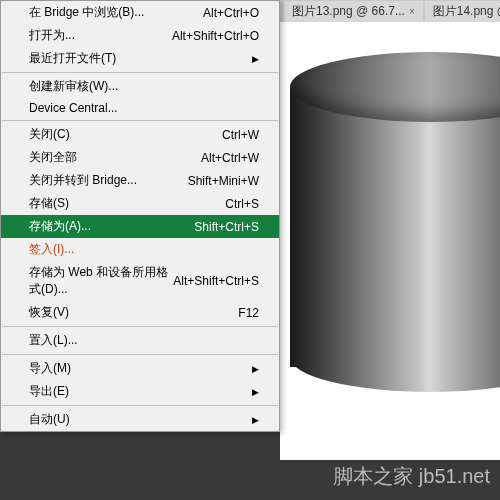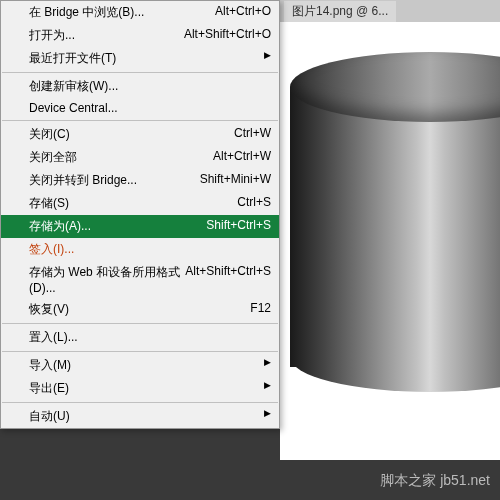--- a/index.html
+++ b/index.html
@@ -6,31 +6,35 @@
 body{width:500px;height:500px;background:#393939;overflow:hidden;position:relative}
 .tabs{position:absolute;top:0;left:280px;right:0;height:22px;background:#c8c8c8;display:flex;align-items:center;gap:2px;padding-left:4px}
 .tab{background:#d8d8d8;padding:2px 8px;font-size:11px;color:#333;white-space:nowrap;display:flex;align-items:center;gap:4px}
 .tab .x{color:#666;font-size:10px}
 .canvas-area{position:absolute;top:22px;left:280px;right:0;bottom:40px;background:#fff;overflow:hidden}
 .cylinder{position:absolute;top:30px;left:10px;width:280px;height:340px}
 .cyl-top{position:absolute;top:0;left:0;width:280px;height:70px;border-radius:50%;background:linear-gradient(90deg,#2a2a2a 0%,#555 15%,#888 35%,#aaa 50%,#888 65%,#555 85%,#2a2a2a 100%);box-shadow:inset 0 -8px 15px rgba(0,0,0,0.4)}
 .cyl-body{position:absolute;top:35px;left:0;width:280px;height:280px;background:linear-gradient(90deg,#1a1a1a 0%,#444 12%,#888 30%,#c0c0c0 45%,#d8d8d8 50%,#c0c0c0 55%,#888 70%,#444 88%,#1a1a1a 100%)}
 .cyl-bot{position:absolute;bottom:0;left:0;width:280px;height:70px;border-radius:50%;background:linear-gradient(90deg,#1a1a1a 0%,#444 12%,#888 30%,#c0c0c0 45%,#d8d8d8 50%,#c0c0c0 55%,#888 70%,#444 88%,#1a1a1a 100%)}
 .menu{position:absolute;top:0;left:0;width:280px;background:#f0f0f0;border:1px solid #999;box-shadow:2px 2px 6px rgba(0,0,0,0.3);z-index:10}
-.mi{display:flex;justify-content:space-between;align-items:flex-start;padding:3px 8px 3px 28px;color:#000;cursor:default;position:relative}
+.mi{display:flex;justify-content:space-between;align-items:center;padding:3px 20px 3px 28px;color:#000;cursor:default;position:relative}
 .mi.sel{background:#15803d;color:#fff}
 .mi.dis{color:#c2410c}
 .mi .arrow{font-size:9px}
 .sep{height:1px;background:#c0c0c0;margin:2px 1px}
-.watermark{position:absolute;bottom:10px;right:10px;color:#bbb;font-size:14px;font-family:Arial}
+.watermark{position:absolute;bottom:10px;right:10px;color:#bbb;font-size:20px;font-family:Arial}
 </style>
 </head>
 <body>
 
 <div class="tabs">
+  <div class="tab">
+      <span>图片13.png @ 66.7...</span>
+      <span class="x">×</span>
+    </div>
   <div class="tab">
       <span>图片14.png @ 6...</span>
     </div>
 </div>
 
 <div class="canvas-area">
   <div class="cylinder">
     <div class="cyl-body"></div>
     <div class="cyl-bot"></div>
     <div class="cyl-top"></div>

